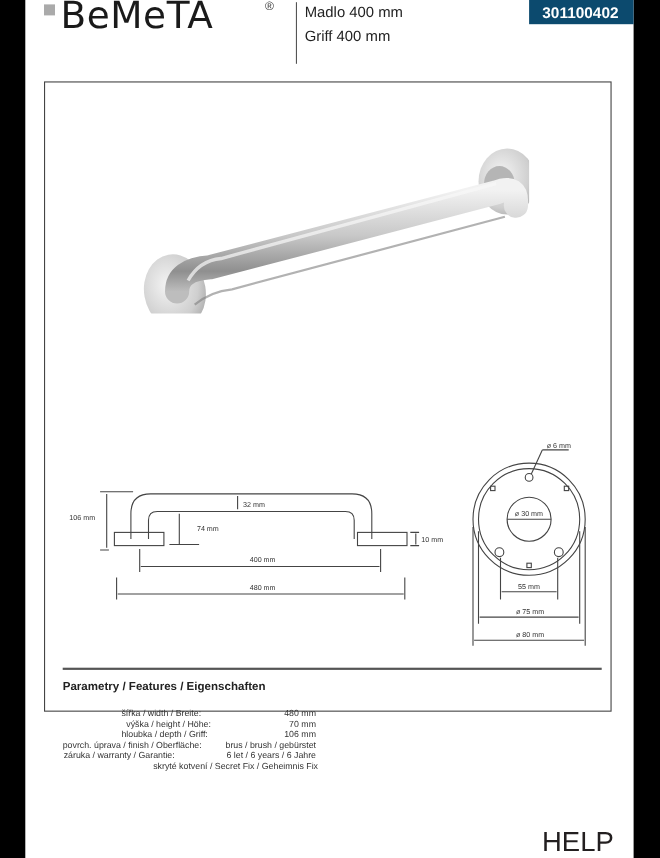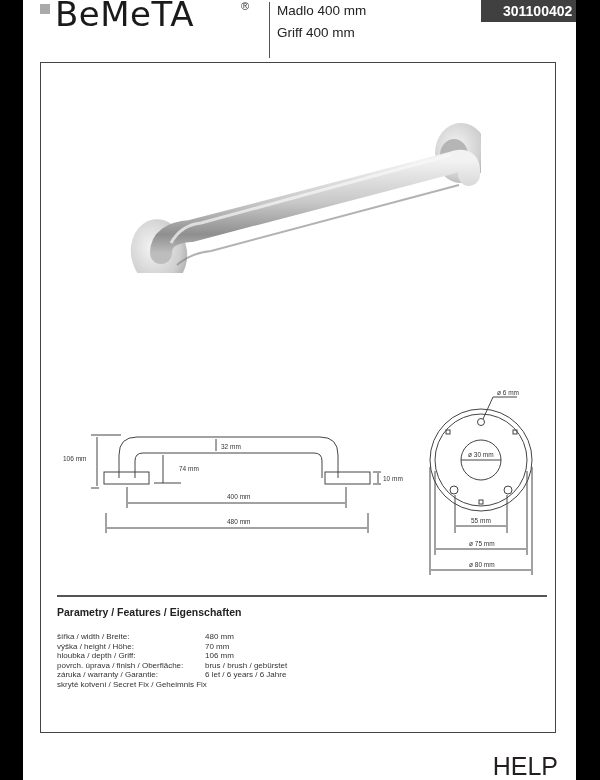--- a/index.html
+++ b/index.html
@@ -3,28 +3,28 @@
 <meta charset="utf-8">
 <style>
   html, body { margin:0; padding:0; }
   body { width:600px; height:780px; background:#000; position:relative; overflow:hidden; font-family:"Liberation Sans", sans-serif; }
   .page { position:absolute; left:23px; top:0; width:553px; height:780px; background:#fff; }
   .logo-sq { position:absolute; left:17px; top:4px; width:10px; height:10px; background:#aaa; }
   .logo-text { position:absolute; left:32px; top:-6px; font-size:34px; color:#1a1a1a; font-family:"DejaVu Sans", sans-serif; letter-spacing:0.5px; }
   .reg { position:absolute; left:218px; top:0px; font-size:11px; color:#333; }
   .vsep { position:absolute; left:246px; top:2px; width:1px; height:56px; background:#555; }
   .titles { position:absolute; left:254px; top:0px; font-weight:normal; font-size:13.5px; color:#222; line-height:22px; font-family:"Liberation Sans", sans-serif; }
-  .code { position:absolute; left:458px; top:0px; width:95px; height:22px; background:#404040; color:#fff; font-weight:bold; font-size:14px; line-height:22px; padding-left:22px; box-sizing:border-box; }
-  .frame { position:absolute; left:17px; top:62px; width:516px; height:671px; border:1.5px solid #444; box-sizing:border-box; }
+  .code { position:absolute; left:458px; top:0px; width:95px; height:22px; background:#0c4a6e; color:#fff; font-weight:bold; font-size:14px; line-height:22px; padding-left:12px; box-sizing:border-box; }
+  .frame { position:absolute; left:17px; top:74px; width:516px; height:573px; border:1.5px solid #444; box-sizing:border-box; }
   .photo { position:absolute; left:80px; top:40px; }
   .drawing { position:absolute; left:0; top:0; }
   .hr { position:absolute; left:16px; right:8px; top:532px; height:1.5px; background:#555; }
   .features-title { position:absolute; left:16px; top:543px; font-weight:bold; font-size:10.5px; color:#222; }
   .spec { position:absolute; left:16px; top:569px; font-size:8px; color:#333; line-height:9.6px; }
-  .spec .row { display:flex; }
+  .spec .row { display:flex;justify-content:flex-end; }
   .spec .k { width:148px; white-space:nowrap; }
   .help { position:absolute; right:18px; top:752px; font-weight:normal; font-size:25px; color:#231f20; line-height:28px; }
   svg text { font-family:"Liberation Sans", sans-serif; }
 </style>
 </head>
 <body>
 
 <div class="page">
 
   <div class="logo-sq"></div>

